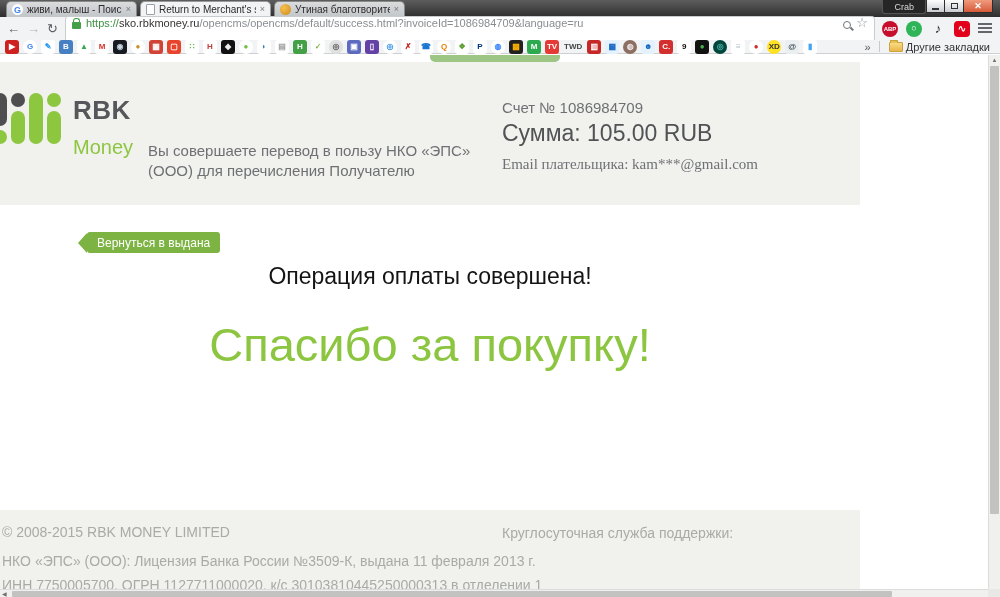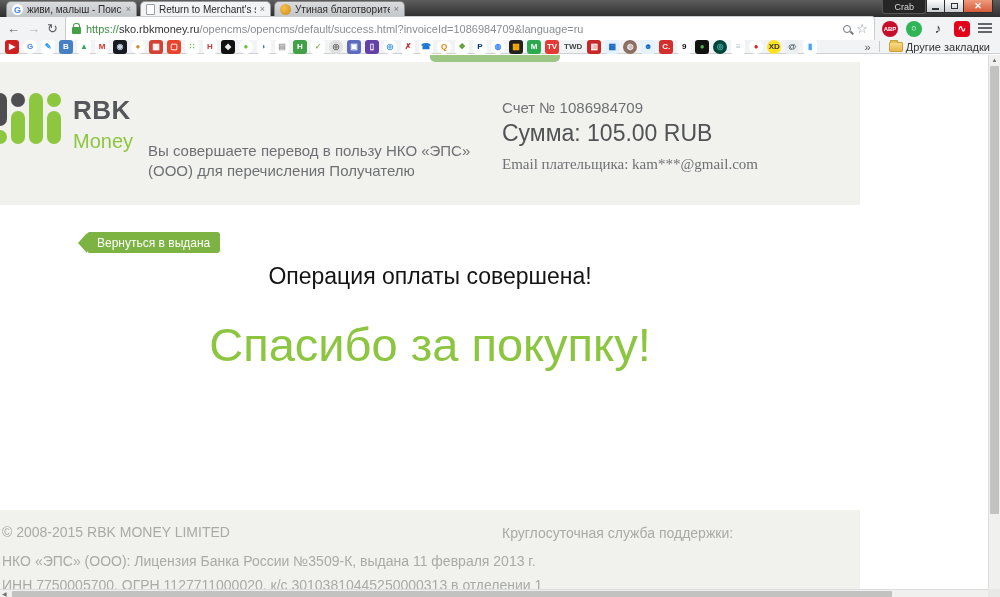--- a/index.html
+++ b/index.html
@@ -33,21 +33,21 @@
   .glyph-min { width:7px; height:2px; background:#333; margin-top:5px; }
   .glyph-restore { width:7px; height:6px; border:1px solid #333; background:transparent; }
   .win-close { width:29px; background:linear-gradient(#f09b7d,#d65a39); color:#fff; font-size:9px; font-weight:bold; }
 
   
   .toolbar { position:absolute; top:17px; left:0; right:0; height:23px; background:#f2f3f5;
     display:flex; align-items:center; padding:0 7px; gap:7px; }
   .nav-btn { font-size:13px; color:#5a5e63; line-height:1; }
   .nav-btn.disabled { color:#b4b7ba; }
   .omnibox { flex:1; height:17px; background:#fff; border:1px solid #c9ccce; border-radius:3px;
-    display:flex; align-items:center; padding:12px 6px; gap:5px; font-size:11px; min-width:0; }
+    display:flex; align-items:flex-end; padding:12px 6px; gap:5px; font-size:11px; min-width:0; }
   .lock { position:relative; width:9px; height:7px; background:#43a047; border-radius:1px; margin-top:3px; flex:none; }
   .lock::before { content:""; position:absolute; top:-4px; left:1px; width:5px; height:4px;
     border:1.5px solid #43a047; border-bottom:none; border-radius:3px 3px 0 0; }
   .url { white-space:nowrap; overflow:hidden; flex:1; }
   .url .scheme { color:#3d8f40; }
   .url .host { color:#333; }
   .url .path { color:#8a8d90; }
   .lens { position:relative; width:8px; height:8px; border:1.5px solid #70757a; border-radius:50%; flex:none; }
   .lens::after { content:""; position:absolute; left:6px; top:6px; width:4px; height:1.5px;
     background:#70757a; transform:rotate(45deg); }
@@ -78,21 +78,21 @@
   .site-header { position:absolute; top:7px; left:0; right:0; height:143px; background:#f1f1ee; }
   .logo { position:absolute; left:-7px; top:31px; display:flex; gap:4px; }
   .logo-col { display:flex; flex-direction:column; gap:4px; width:14px; align-items:center; }
   .bar { width:14px; border-radius:8px; }
   .bar.dark { background:#4e4e50; } .bar.green { background:#8dc63f; }
   .h34 { height:33px; } .h51 { height:51px; }
   .dot { width:14px; height:14px; border-radius:50%; }
   .dot.dark { background:#4e4e50; } .dot.green { background:#8dc63f; }
   .brand { position:absolute; left:73px; top:35px; line-height:1; }
   .brand .rbk { font-size:26px; font-weight:bold; color:#55575a; letter-spacing:0.5px; }
-  .brand .money { font-size:20px; color:#8dc63f; margin-top:8px; }
+  .brand .money { font-size:20px; color:#8dc63f; margin-top:14px; }
   .transfer-note { position:absolute; left:148px; top:33px; width:330px; font-size:15px; color:#6e7073; line-height:1.32;margin-top:46px; }
   .recipient { position:absolute; left:148px; top:76px; width:300px; font-size:26px; font-weight:300;
     color:#56585b; line-height:1.18; }
   .invoice { position:absolute; left:502px; top:37px; font-size:15px; color:#6e7073; }
   .amount { position:absolute; left:502px; top:58px; font-size:23px; font-weight:300; color:#505254; }
   .payer-email { position:absolute; left:502px; top:94px; font-size:15px; color:#6e7073;font-family:Liberation Serif, serif; }
   .lang { position:absolute; left:932px; top:36px; display:flex; align-items:center; gap:8px; }
   .flag { width:26px; height:17px; border:1px solid #c7c7c7; display:flex; flex-direction:column; }
   .flag div { flex:1; }
   .flag .w { background:#fff; } .flag .b { background:#2a4fa0; } .flag .r { background:#cf2b25; }

